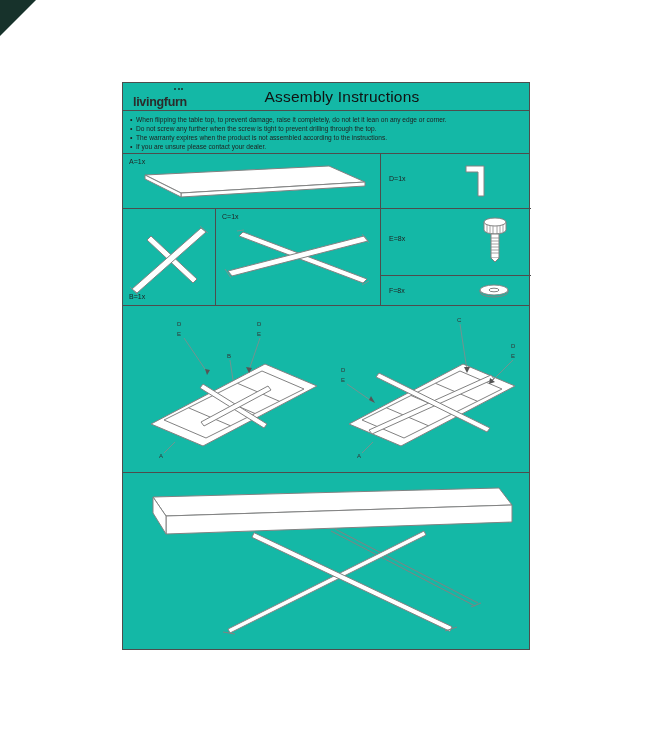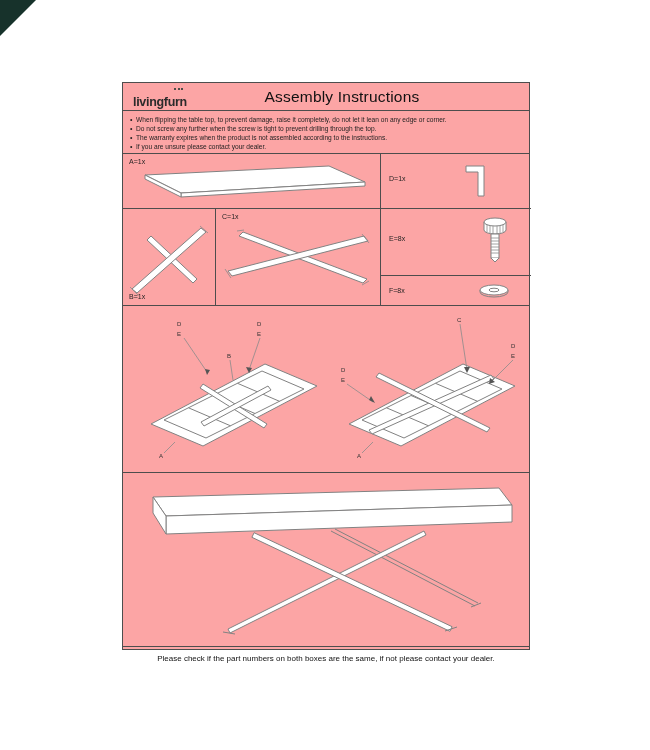--- a/index.html
+++ b/index.html
@@ -1,21 +1,21 @@
 <!DOCTYPE html>
 <html><head>
 <meta charset="utf-8">
 <style>
   * { margin:0; padding:0; box-sizing:border-box; }
   html,body { background:#ffffff; font-family:"Liberation Sans", sans-serif; }
   .canvas { position:relative; width:650px; height:750px; background:#ffffff; overflow:hidden; }
   .corner { position:absolute; top:0; left:0; width:0; height:0;
             border-top:36px solid #17322b; border-right:36px solid transparent; }
   .doc { position:absolute; left:122px; top:82px; width:408px; height:568px;
-         border:1px solid #4d4d4d; background:#fca5a5;text-decoration:underline; }
+         border:1px solid #4d4d4d; background:#14b8a6;text-decoration:underline; }
 
   
   .header { position:absolute; left:0; top:0; width:100%; height:28px; border-bottom:1px solid #4d4d4d; }
   .logo-wrap { position:absolute; left:10px; top:9px; }
   .logo-text { font-size:12.5px; font-weight:700; color:#2b2b2b; letter-spacing:-0.3px; }
   .dots { position:absolute; left:41px; top:-4px; display:flex; gap:1.5px; }
   .dots i { width:2px; height:2px; background:#17322b; border-radius:50%; display:block; }
   .title { position:absolute; left:16px; top:5px; width:100%; text-align:center;
            font-size:15.5px; color:#111; letter-spacing:0.2px; }
 
@@ -206,18 +206,15 @@
         <line class="ln" x1="208" y1="58" x2="352" y2="133"></line>
         <line class="ln" x1="212" y1="56" x2="355" y2="130"></line>
         <polygon class="shp" points="105,156 301,58 303,62 107,160"></polygon>
         <polygon class="shp" points="128.9,64.3 326.9,158.3 329.1,153.7 131.1,59.7"></polygon>
         <line class="ln" x1="100" y1="159" x2="112" y2="161"></line>
         <line class="ln" x1="322" y1="158" x2="334" y2="154"></line>
         <line class="ln" x1="348" y1="134" x2="358" y2="130"></line>
       </svg>
     </div>
 
-    <div class="footer">
-      <span>Please check if the part numbers on both boxes are the same, if not please contact your dealer.</span>
-    </div>
 
   </div>
 </div>
 
 </body></html>

